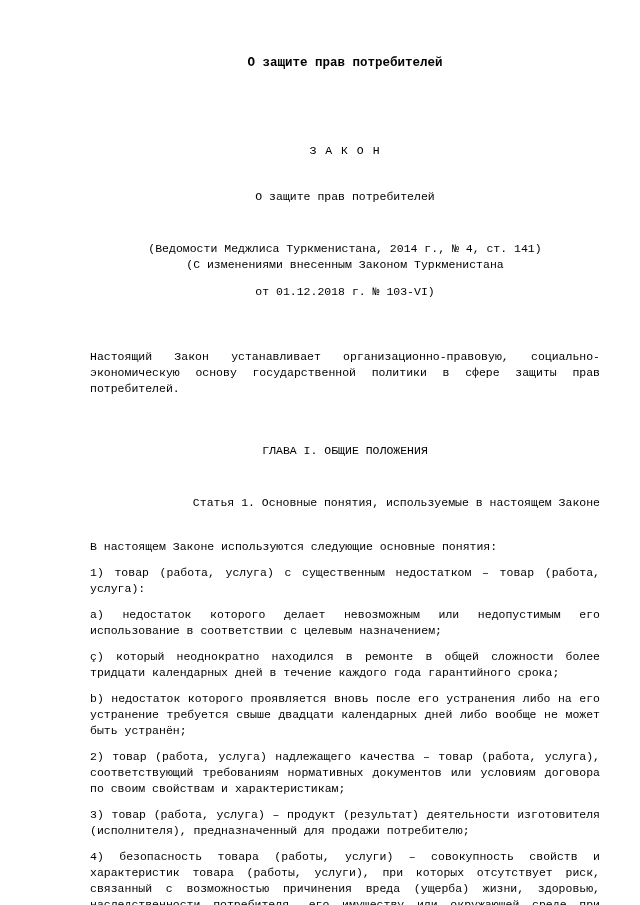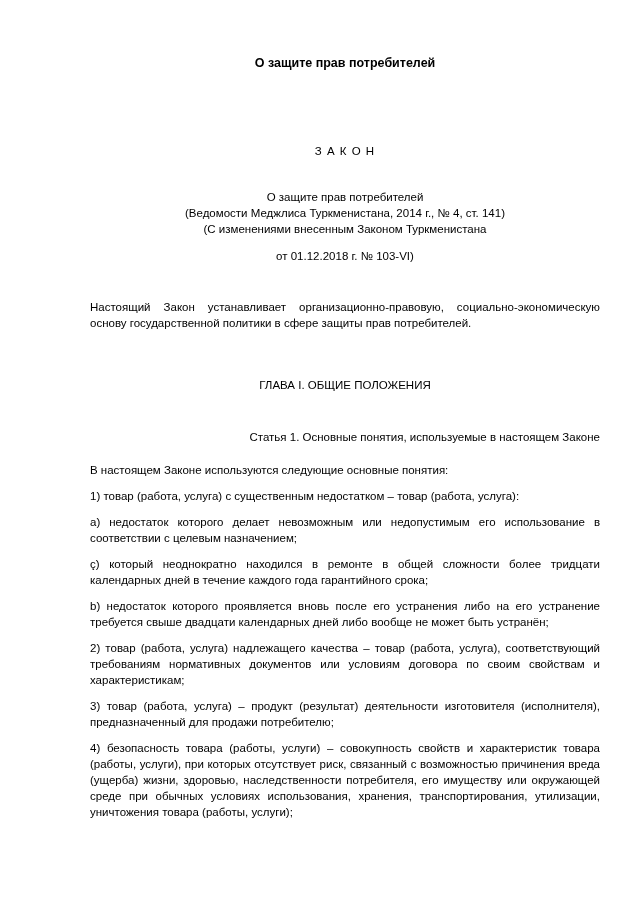--- a/index.html
+++ b/index.html
@@ -8,50 +8,50 @@
     background: #ffffff;
   }
   .page {
     position: relative;
     width: 640px;
     height: 905px;
     margin: 0 auto;
     background: #ffffff;
     box-sizing: border-box;
     padding: 55px 40px 0 90px;
-    font-family: Liberation Sans, sans-serif;
+    font-family: Liberation Mono, monospace;
     font-size: 11.5px;
     line-height: 16px;
     color: #000000;
     overflow: hidden;
   }
   .title {
     font-size: 12.5px;
     font-weight: bold;
     text-align: center;
     margin: 0;
     line-height: 16px;
   }
   .center-block {
     text-align: center;
   }
   .law-label   { margin-top: 72px; letter-spacing: 1px; }
   .country     { margin-top: 12px; }
   .subtitle    { margin-top: 30px; }
-  .source      { }
+  .source      { margin-top: 36px; }
   .amendment   { }
   .amendment2  { margin-top: 11px; text-align: center; }
   p {
     margin: 10px 0 0 0;
     text-align: justify;
   }
-  .intro       { margin-top: 35px; }
+  .intro       { margin-top: 49px; }
   .chapter     { margin-top: 46px; font-weight: normal; }
   .article     { margin-top: 36px; text-align: right; }
-  .first-body  { margin-top: 17px; }
+  .first-body  { margin-top: 28px; }
 </style>
 </head>
 <body>
 
 <div class="page">
 
   <h1 class="title">О защите прав потребителей</h1>
 
   <div class="center-block law-label">З А К О Н</div>
 

